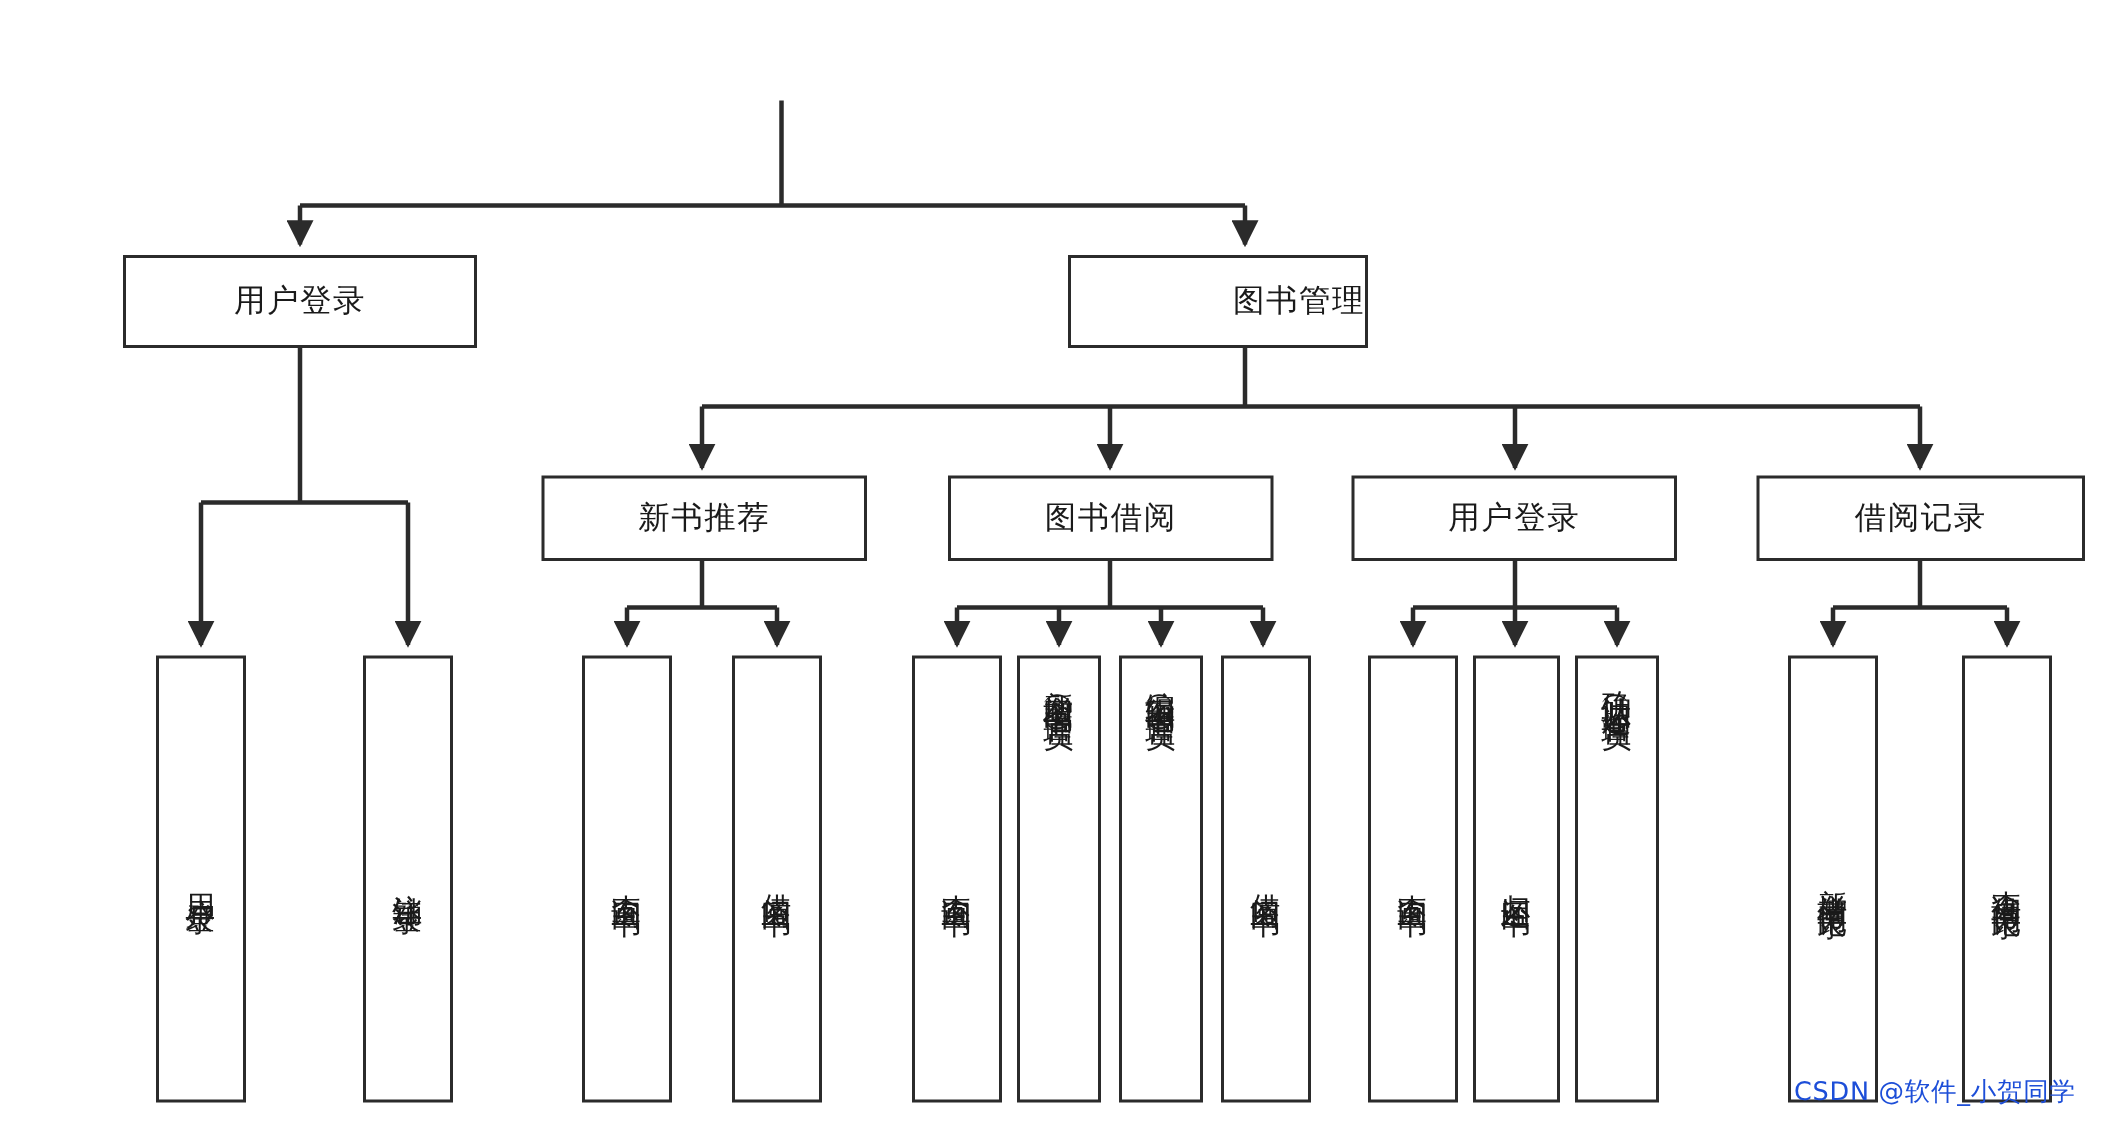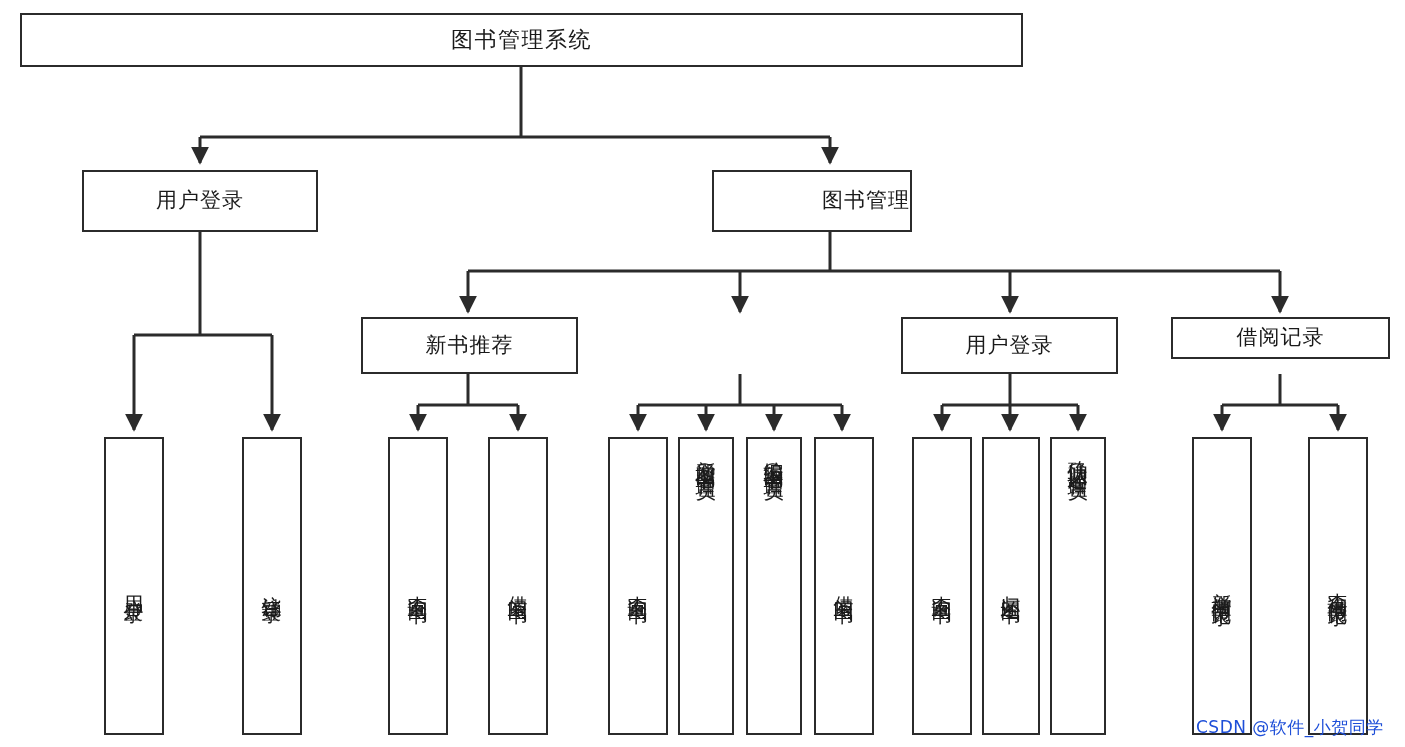--- a/index.html
+++ b/index.html
@@ -127,38 +127,38 @@
       <path d="M 1010 405 L 1010 430" marker-end="url(#arrow)"></path>
       <path d="M 1078 405 L 1078 430" marker-end="url(#arrow)"></path>
 
       <path d="M 1280 374 L 1280 405"></path>
       <path d="M 1222 405 L 1338 405"></path>
       <path d="M 1222 405 L 1222 430" marker-end="url(#arrow)"></path>
       <path d="M 1338 405 L 1338 430" marker-end="url(#arrow)"></path>
     </g>
   </svg>
 
-  <div class="node h root" style="left:20px; top:13px; width:1003px; height:54px;">
-    <span class="label">图书管理系统</span>
-  </div>
 
   <div class="node h" style="left:82px; top:170px; width:236px; height:62px;">
     <span class="label">用户登录</span>
   </div>
   <div class="node h" style="left:712px; top:170px; width:200px; height:62px;justify-content:flex-end;">
     <span class="label">图书管理</span>
   </div>
 
   <div class="node h" style="left:361px; top:317px; width:217px; height:57px;">
     <span class="label">新书推荐</span>
   </div>
+  <div class="node h" style="left:632px; top:317px; width:217px; height:57px;">
+    <span class="label">图书借阅</span>
+  </div>
   <div class="node h" style="left:901px; top:317px; width:217px; height:57px;">
     <span class="label">用户登录</span>
   </div>
-  <div class="node h" style="left:1171px; top:317px; width:219px; height:42px;">
+  <div class="node h" style="left:1171px; top:317px; width:219px; height:57px;">
     <span class="label">借阅记录</span>
   </div>
 
   <div class="node v mid" style="left:104px; top:437px; width:60px; height:298px;">
     <span class="label">用户登录</span>
   </div>
   <div class="node v mid" style="left:242px; top:437px; width:60px; height:298px;">
     <span class="label">注销登录</span>
   </div>
 

